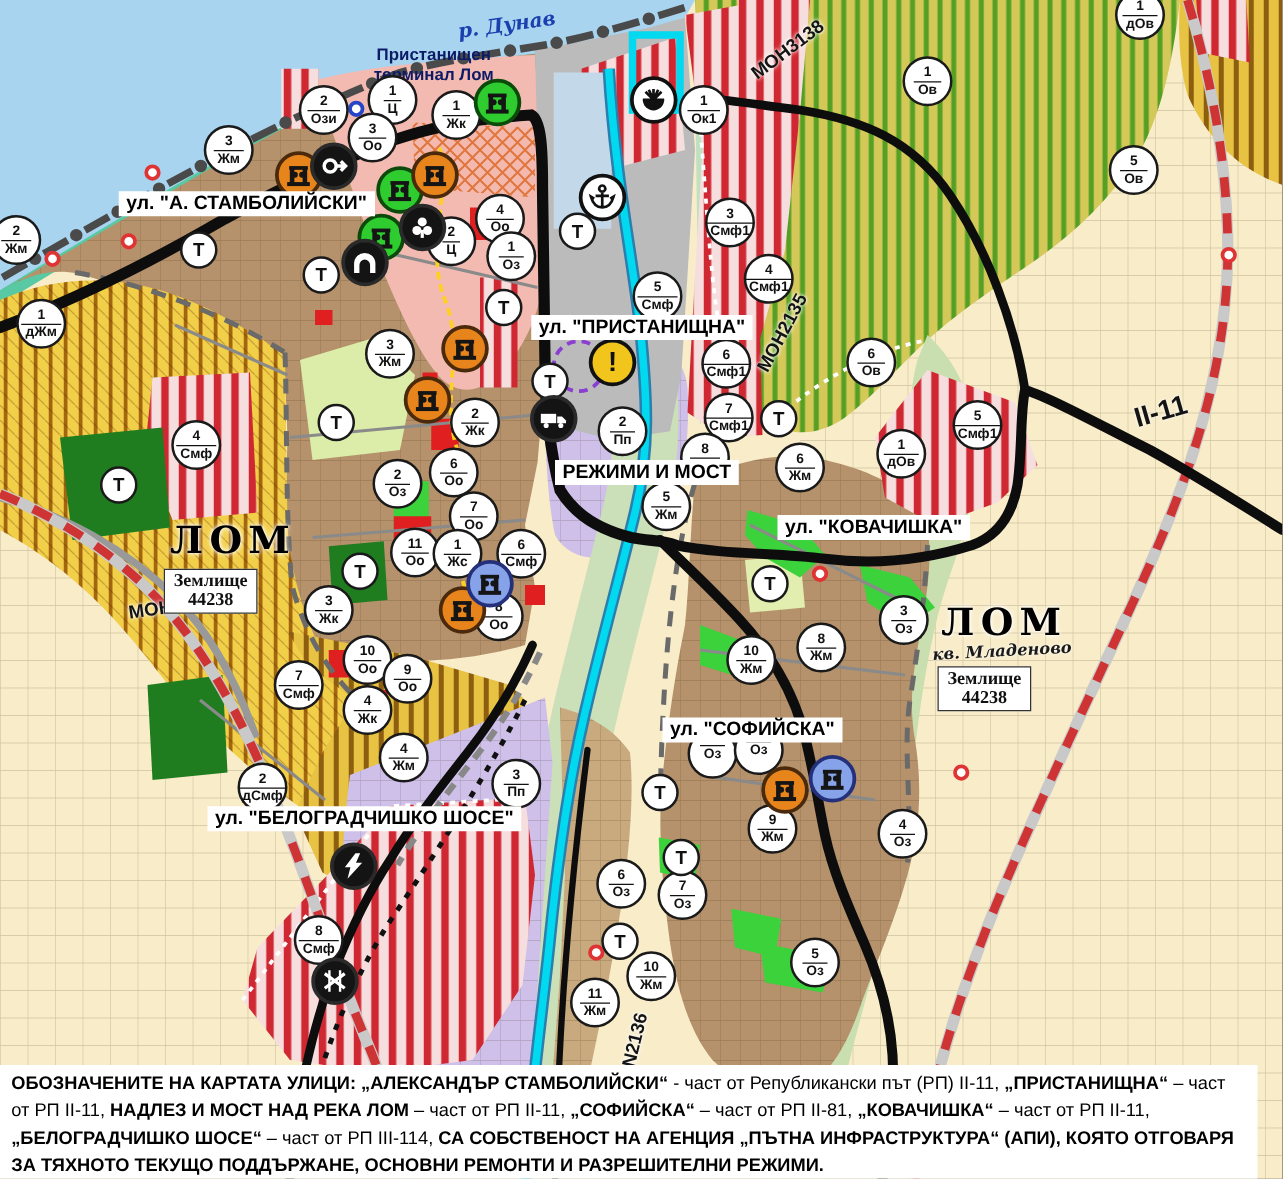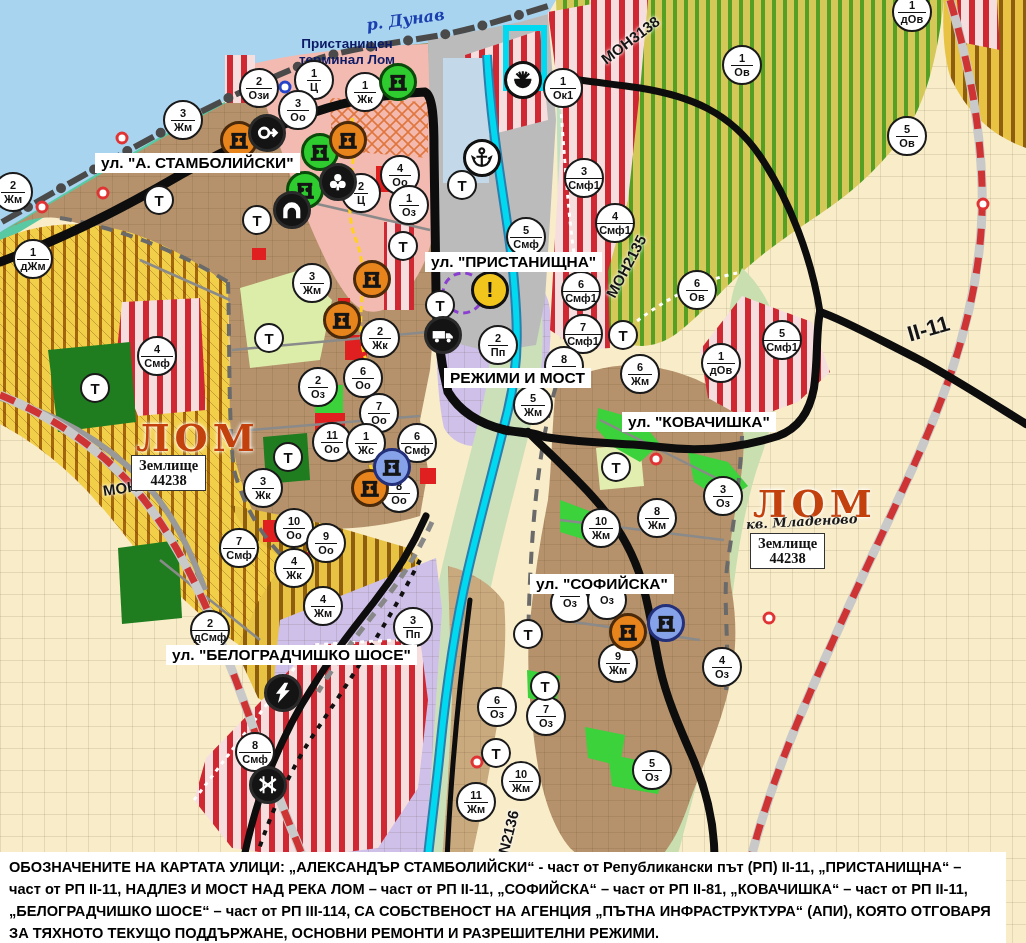--- a/index.html
+++ b/index.html
@@ -27,34 +27,34 @@
   .ic-yellow{background:#f2c51d;border-color:#111;font-weight:bold;font-size:22px;color:#111;}
   .dot{position:absolute;z-index:19;width:13px;height:13px;border-radius:50%;background:#fff;
        border:3.5px solid #e03434;box-sizing:border-box;transform:translate(-50%,-50%);}
   .dot-blue{border-color:#2544c8;}
   .slabel{position:absolute;z-index:30;background:#fff;color:#000;font-weight:bold;font-size:15.5px;
           padding:1px 6px;white-space:nowrap;}
   .plabel{position:absolute;white-space:pre-line;}
   .lbl-river{z-index:5;font-family:"DejaVu Serif",serif;font-style:italic;font-weight:bold;
              font-size:16px;color:#1a3fae;transform:rotate(-8deg);}
   .lbl-terminal{z-index:5;font-weight:bold;font-size:13.5px;color:#0d1b66;text-align:center;width:170px;line-height:1.15;}
-  .lbl-city{z-index:5;font-family:"DejaVu Serif",serif;font-weight:bold;font-size:38px;color:#c2410c;
+  .lbl-city{z-index:5;font-family:"DejaVu Serif",serif;font-weight:bold;font-size:30px;color:#000000;
             letter-spacing:5px;text-shadow:0 0 3px #fff,0 0 5px #fff;}
   .lbl-district{z-index:5;font-family:"DejaVu Serif",serif;font-style:italic;font-weight:bold;
                 font-size:13px;color:#1a1a1a;text-shadow:0 0 3px #fff;}
   .lbl-road{z-index:6;font-weight:bold;font-size:15px;color:#141414;
             text-shadow:0 0 2px #fff,0 0 4px #fff;transform-origin:left center;}
   .lbl-road-big{z-index:6;font-weight:bold;font-size:22px;color:#141414;
             text-shadow:0 0 3px #fff;transform-origin:left center;}
   .zbox{position:absolute;z-index:6;background:#fff;border:1.6px solid #333;color:#111;
         font-family:"Liberation Serif",serif;font-weight:bold;font-size:14.5px;line-height:1.05;
         text-align:center;padding:2px 7px;}
   #note{position:absolute;z-index:40;left:0;top:852px;width:1006px;box-sizing:border-box;
         background:#fff;padding:5px 9px 7px 9px;font-size:14.6px;line-height:1.5;color:#000;}
-  #note .rg{font-weight:bold;}
+  #note .rg{font-weight:normal;}
   #note .bd{font-weight:bold;}
 </style>
 </head>
 <body>
 
 <div id="stage">
   <svg id="basemap" width="1026" height="943" viewBox="0 0 1026 943">
     <defs>
       <pattern id="pVine" width="11" height="11" patternUnits="userSpaceOnUse">
         <rect width="11" height="11" fill="#d3c858"></rect>

